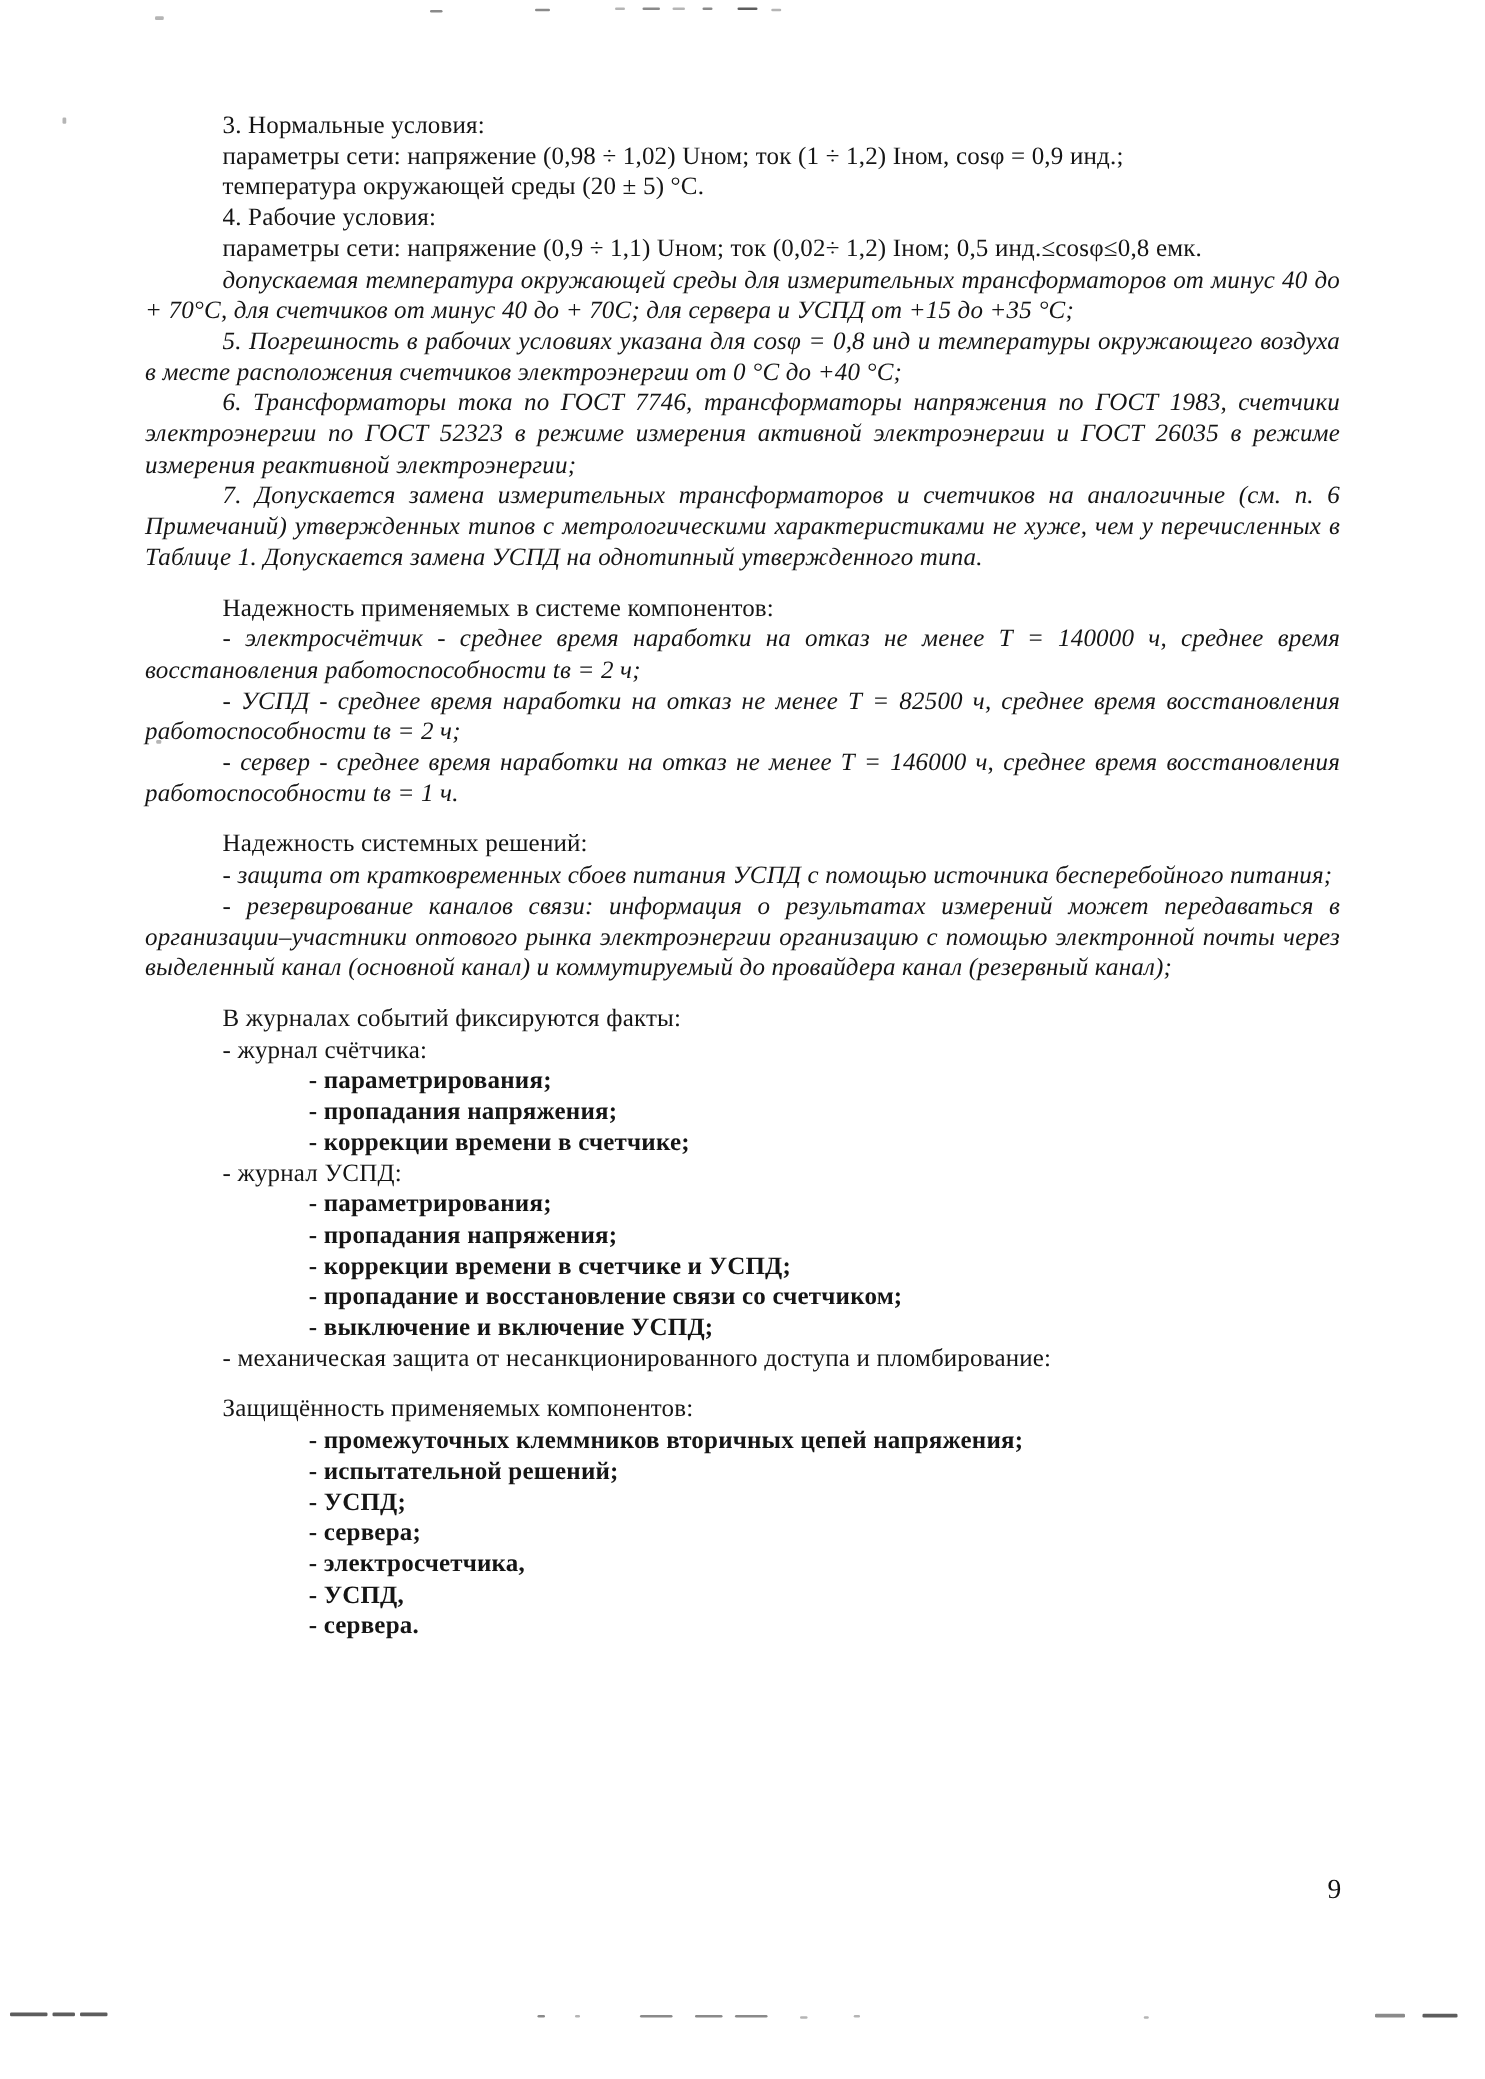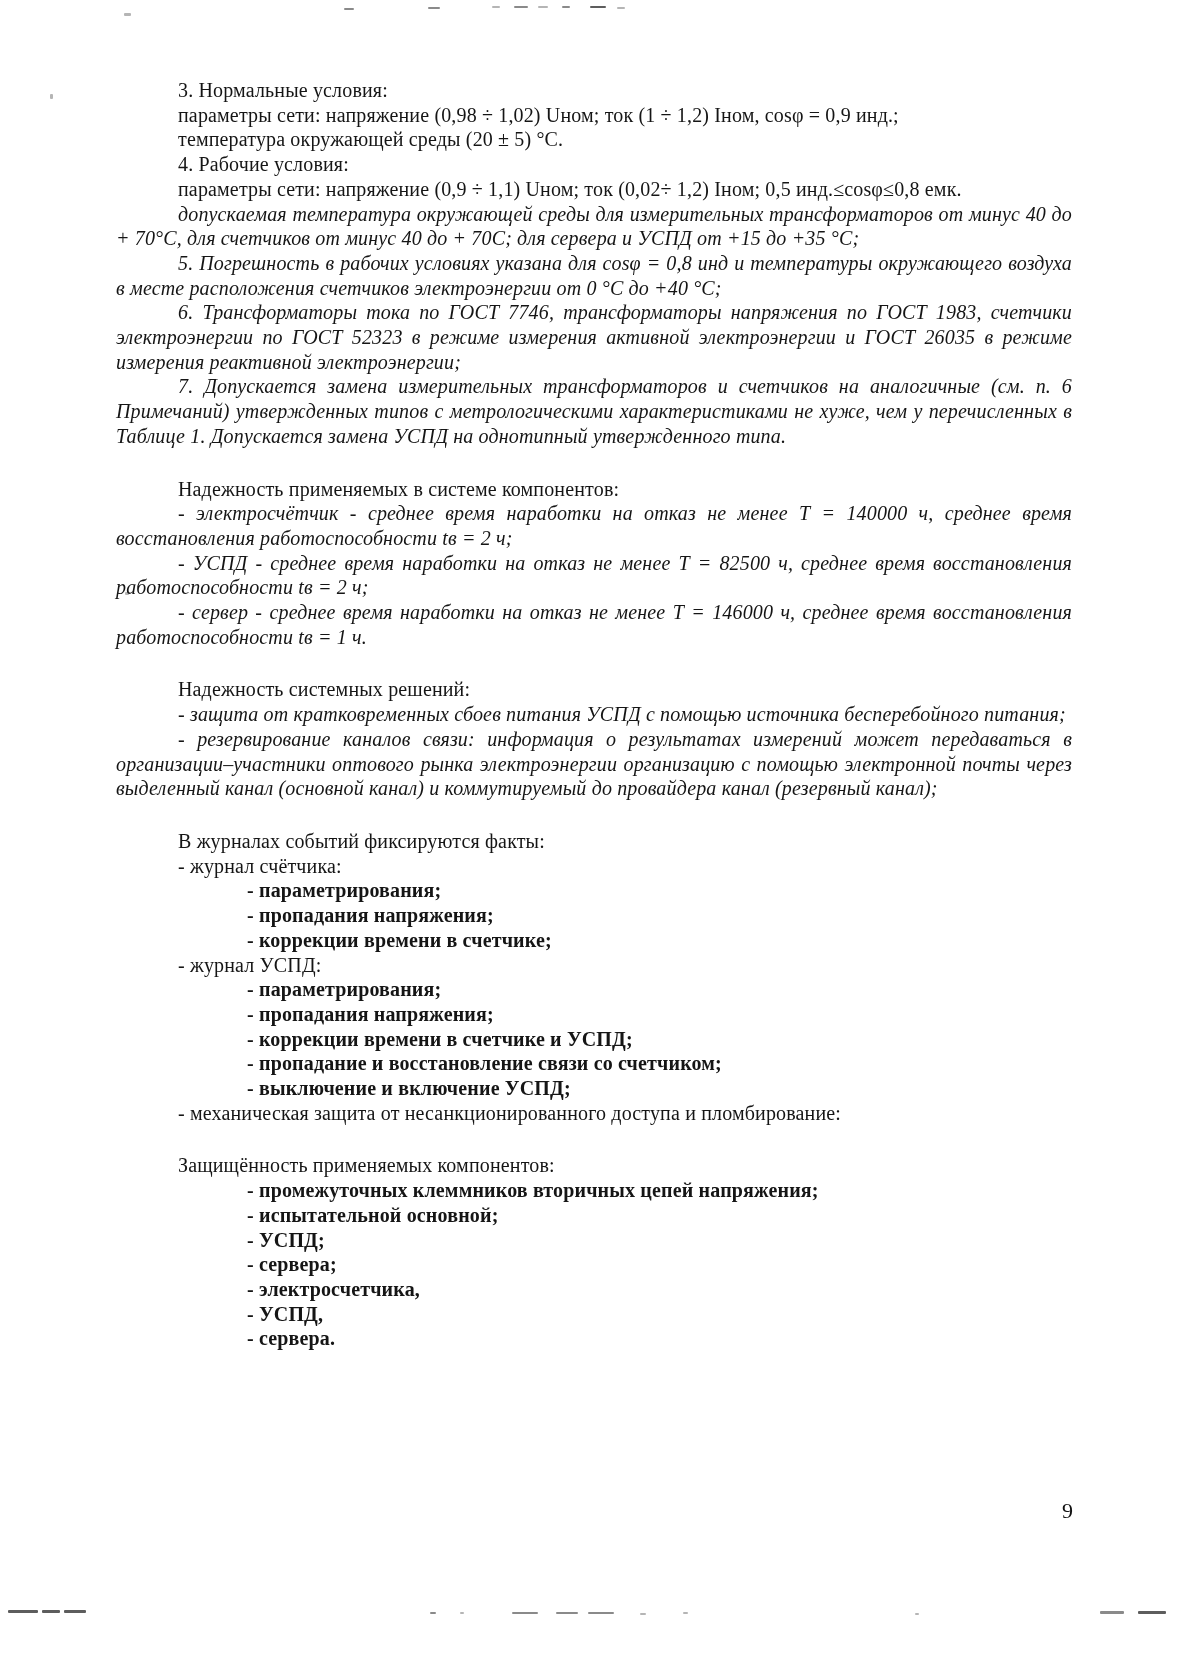--- a/index.html
+++ b/index.html
@@ -15,35 +15,35 @@
     font-family: "Liberation Serif", "DejaVu Serif", serif;
     color: #151515;
   }
   .page {
     position: absolute;
     inset: 0;
   }
   .doc {
     position: absolute;
     left: 116px;
-    top: 78px;
+    top: 88px;
     width: 956px;
   }
   .doc p {
     margin: 0;
     padding: 0;
     font-size: 20px;
     line-height: 24.7px;
     letter-spacing: 0.15px;
     text-align: left;
   }
   .doc p.ind { text-indent: 62px; }
   .doc p.deep { padding-left: 131px; text-indent: 0; font-weight: bold; }
   .doc p.just { text-align: justify; text-align-last: left; font-style: italic; }
-  .doc p.gap { margin-top: 28px; }
+  .doc p.gap { margin-top: 16px; }
   .pagenum {
     position: absolute;
     left: 1062px;
     top: 1498px;
     font-size: 22px;
     line-height: 26px;
     color: #111;
   }
   
   .artifact {
@@ -113,21 +113,21 @@
     <p class="ind">- журнал УСПД:</p>
     <p class="deep">- параметрирования;</p>
     <p class="deep">- пропадания напряжения;</p>
     <p class="deep">- коррекции времени в счетчике и УСПД;</p>
     <p class="deep">- пропадание и восстановление связи со счетчиком;</p>
     <p class="deep">- выключение и включение УСПД;</p>
 
     <p class="ind">- механическая защита от несанкционированного доступа и пломбирование:</p>
     <p class="ind gap">Защищённость применяемых компонентов:</p>
     <p class="deep">- промежуточных клеммников вторичных цепей напряжения;</p>
-    <p class="deep">- испытательной основной;</p>
+    <p class="deep">- испытательной решений;</p>
     <p class="deep">- УСПД;</p>
     <p class="deep">- сервера;</p>
     <p class="deep">- электросчетчика,</p>
     <p class="deep">- УСПД,</p>
     <p class="deep">- сервера.</p>
   </main>
 
   <div class="pagenum">9</div>
 </div>
 

